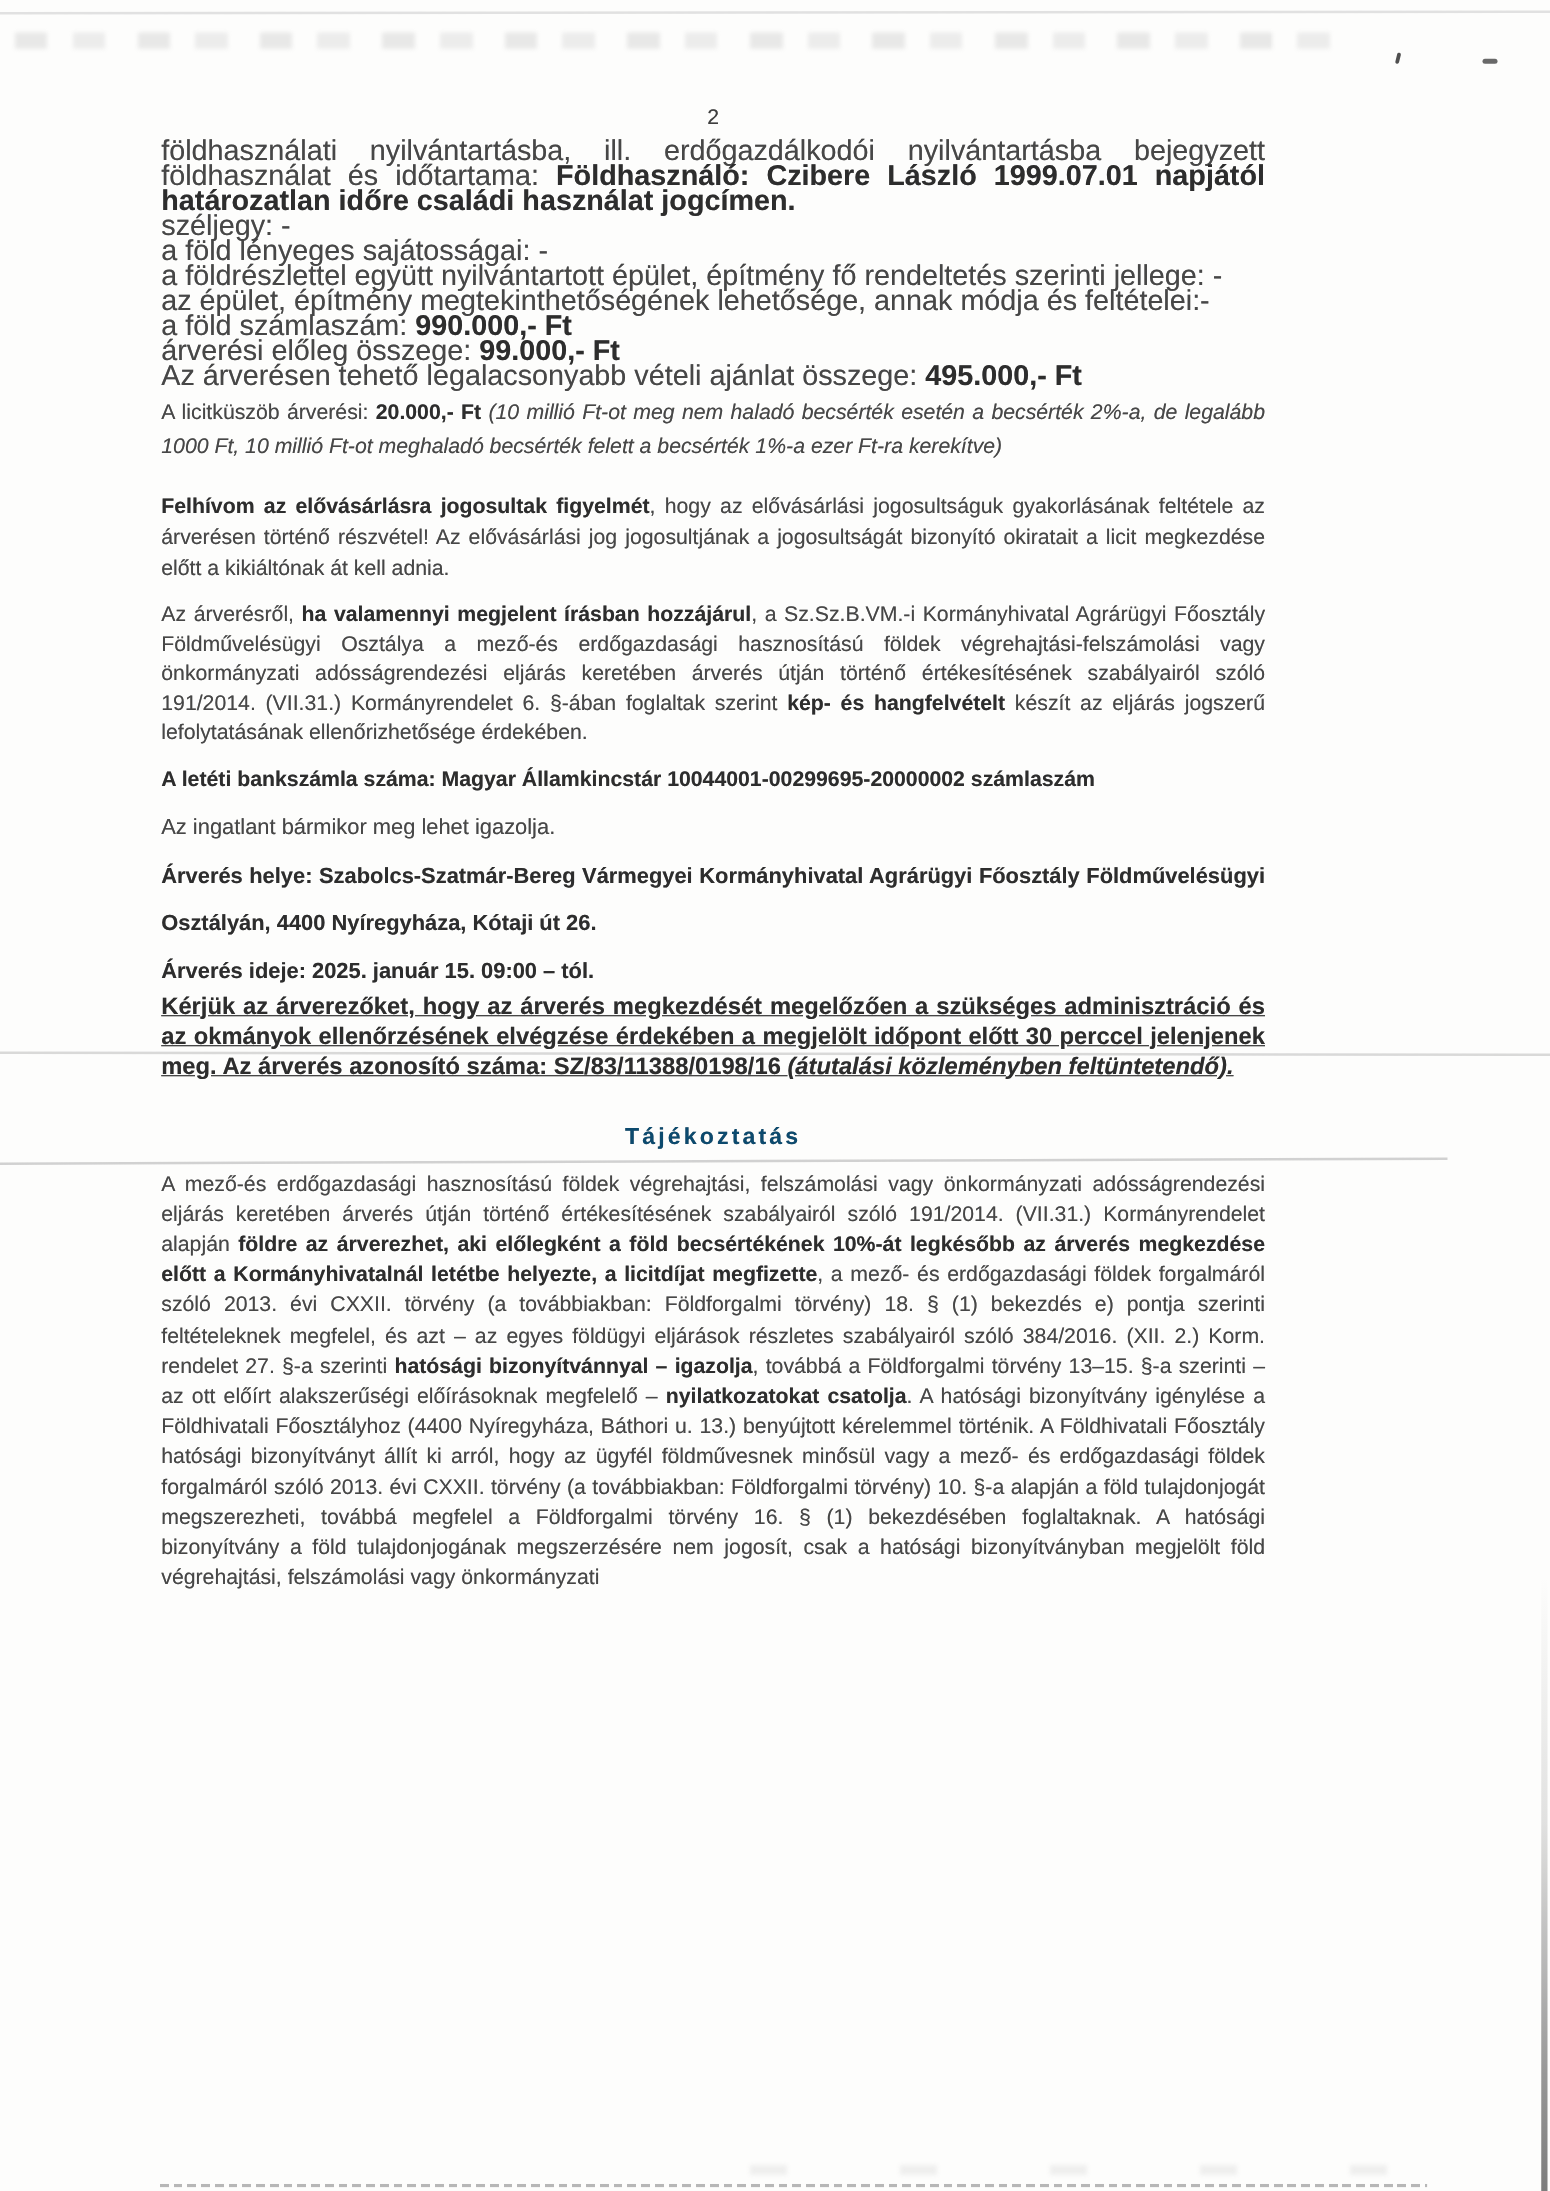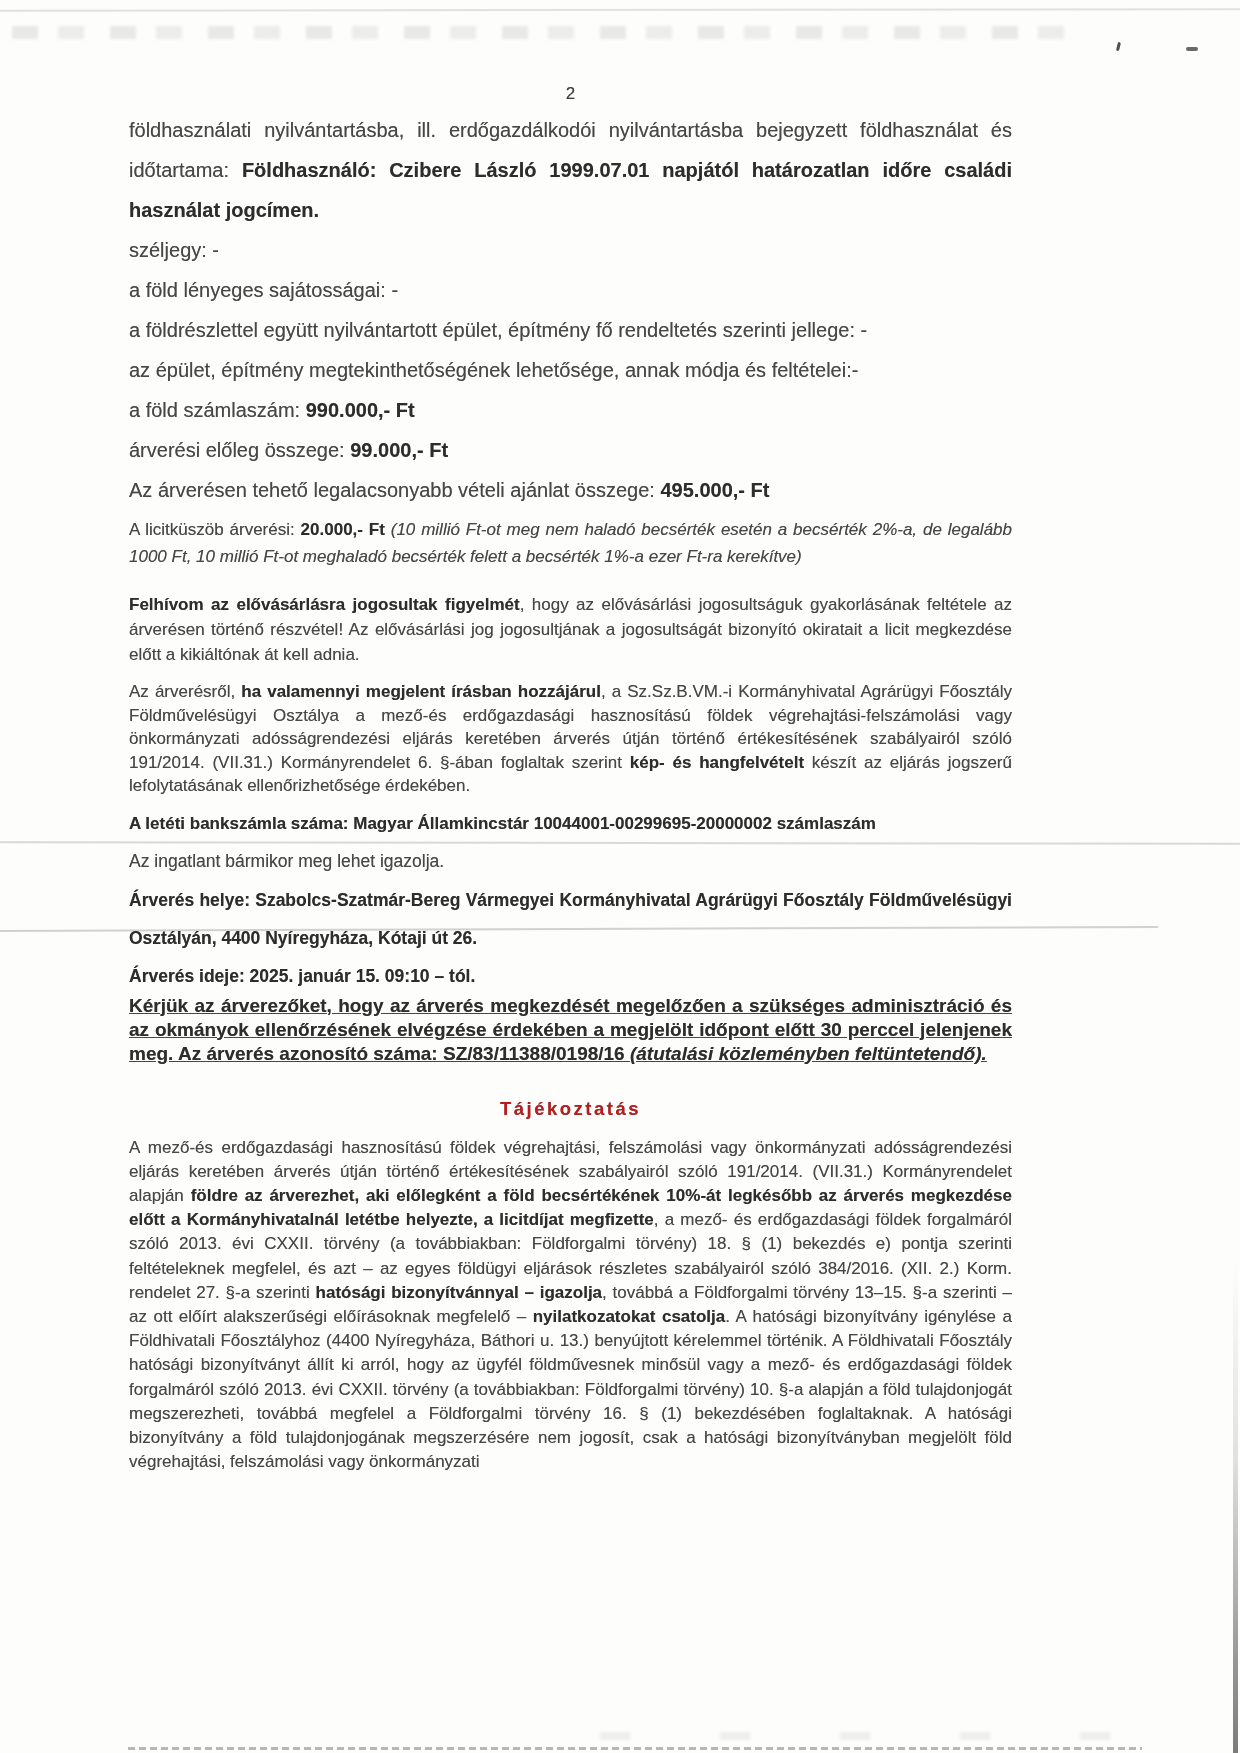--- a/index.html
+++ b/index.html
@@ -6,31 +6,31 @@
   .page{
     position:relative;width:1240px;height:1753px;overflow:hidden;
     background:#fdfdfc;
     font-family:"Liberation Sans",sans-serif;
     color:#474747;
     text-shadow:0 0 .5px rgba(70,70,70,.55);
   }
   .content{position:absolute;left:129px;top:84px;width:883px;}
   .content p{margin:0;}
   .pagenum{text-align:center;font-size:17px;line-height:20px;color:#3f3f3f;}
-  .pA{font-size:20px;line-height:40px;text-align:justify;}
+  .pA{font-size:23px;line-height:20px;text-align:justify;}
   .p-intro{margin-top:6px !important;}
   .p-licitk{margin-top:6px !important;font-size:17px;line-height:27px;text-align:justify;}
   .p-felhivom{margin-top:22px !important;font-size:17px;line-height:25px;text-align:justify;}
   .p-arveresrol{margin-top:13px !important;font-size:17px;line-height:23.5px;text-align:justify;}
   .p-leteti{margin-top:14px !important;font-size:17px;line-height:23px;}
   .p-ingatlan{margin-top:15px !important;font-size:17.5px;line-height:23px;}
   .p-helye{margin-top:8px !important;font-size:17.5px;line-height:38px;text-align:justify;}
   .p-ideje{margin-top:1px !important;font-size:17.5px;line-height:36px;}
   .p-kerjuk{font-size:19px;line-height:24px;text-align:justify;text-decoration:underline;}
-  .h-tajek{margin-top:32px !important;font-size:18.5px;letter-spacing:2.5px;text-align:center;font-weight:bold;color:#b91c1c;}
+  .h-tajek{margin-top:32px !important;font-size:18.5px;letter-spacing:2.5px;text-align:center;font-weight:bold;color:#0c4a6e;}
   .p-tajek{margin-top:16px !important;font-size:17px;line-height:24.2px;text-align:justify;}
   .seg-b{font-weight:bold;color:#2d2d2d;}
   .seg-i{font-style:italic;}
 
   
   .art{position:absolute;pointer-events:none;}
   .top-hairline{top:9px;left:0;width:1240px;height:2px;opacity:.8;transform:rotate(-.06deg);}
   .ghost-row{
     top:26px;left:12px;width:1060px;height:13px;opacity:.30;filter:blur(1.6px);
     background:repeating-linear-gradient(90deg,#b9b9b9 0 26px,transparent 26px 46px,#c6c6c6 46px 72px,transparent 72px 98px);
@@ -83,21 +83,21 @@
     <p class="p-felhivom"><span class="seg-b">Felhívom az elővásárlásra jogosultak figyelmét</span><span>, hogy az elővásárlási jogosultságuk gyakorlásának feltétele az árverésen történő részvétel! Az elővásárlási jog jogosultjának a jogosultságát bizonyító okiratait a licit megkezdése előtt a kikiáltónak át kell adnia.</span></p>
 
     <p class="p-arveresrol"><span>Az árverésről, </span><span class="seg-b">ha valamennyi megjelent írásban hozzájárul</span><span>, a Sz.Sz.B.VM.-i Kormányhivatal Agrárügyi Főosztály Földművelésügyi Osztálya a mező-és erdőgazdasági hasznosítású földek végrehajtási-felszámolási vagy önkormányzati adósságrendezési eljárás keretében árverés útján történő értékesítésének szabályairól szóló 191/2014. (VII.31.) Kormányrendelet 6. §-ában foglaltak szerint </span><span class="seg-b">kép- és hangfelvételt</span><span> készít az eljárás jogszerű lefolytatásának ellenőrizhetősége érdekében.</span></p>
 
     <p class="p-leteti"><span class="seg-b">A letéti bankszámla száma: Magyar Államkincstár 10044001-00299695-20000002 számlaszám</span></p>
 
     <p class="p-ingatlan"><span>Az ingatlant bármikor meg lehet igazolja.</span></p>
 
     <p class="p-helye"><span class="seg-b">Árverés helye: Szabolcs-Szatmár-Bereg Vármegyei Kormányhivatal Agrárügyi Főosztály Földművelésügyi Osztályán, 4400 Nyíregyháza, Kótaji út 26.</span></p>
 
-    <p class="p-ideje"><span class="seg-b">Árverés ideje: 2025. január 15. 09:10 – tól.</span></p>
+    <p class="p-ideje"><span class="seg-b">Árverés ideje: 2025. január 15. 09:00 – tól.</span></p>
 
     <p class="p-kerjuk"><span class="seg-b">Kérjük az árverezőket, hogy az árverés megkezdését megelőzően a szükséges adminisztráció és az okmányok ellenőrzésének elvégzése érdekében a megjelölt időpont előtt 30 perccel jelenjenek meg. Az árverés azonosító száma: SZ/83/11388/0198/16 </span><span class="seg-b seg-i">(átutalási közleményben feltüntetendő).</span></p>
 
     <p class="h-tajek">Tájékoztatás</p>
 
     <p class="p-tajek"><span>A mező-és erdőgazdasági hasznosítású földek végrehajtási, felszámolási vagy önkormányzati adósságrendezési eljárás keretében árverés útján történő értékesítésének szabályairól szóló 191/2014. (VII.31.) Kormányrendelet alapján </span><span class="seg-b">földre az árverezhet, aki előlegként a föld becsértékének 10%-át legkésőbb az árverés megkezdése előtt a Kormányhivatalnál letétbe helyezte, a licitdíjat megfizette</span><span>, a mező- és erdőgazdasági földek forgalmáról szóló 2013. évi CXXII. törvény (a továbbiakban: Földforgalmi törvény) 18. § (1) bekezdés e) pontja szerinti feltételeknek megfelel, és azt – az egyes földügyi eljárások részletes szabályairól szóló 384/2016. (XII. 2.) Korm. rendelet 27. §-a szerinti </span><span class="seg-b">hatósági bizonyítvánnyal – igazolja</span><span>, továbbá a Földforgalmi törvény 13–15. §-a szerinti – az ott előírt alakszerűségi előírásoknak megfelelő – </span><span class="seg-b">nyilatkozatokat csatolja</span><span>. A hatósági bizonyítvány igénylése a Földhivatali Főosztályhoz (4400 Nyíregyháza, Báthori u. 13.) benyújtott kérelemmel történik. A Földhivatali Főosztály hatósági bizonyítványt állít ki arról, hogy az ügyfél földművesnek minősül vagy a mező- és erdőgazdasági földek forgalmáról szóló 2013. évi CXXII. törvény (a továbbiakban: Földforgalmi törvény) 10. §-a alapján a föld tulajdonjogát megszerezheti, továbbá megfelel a Földforgalmi törvény 16. § (1) bekezdésében foglaltaknak. A hatósági bizonyítvány a föld tulajdonjogának megszerzésére nem jogosít, csak a hatósági bizonyítványban megjelölt föld végrehajtási, felszámolási vagy önkormányzati</span></p>
 
   </div>
 </div>
 

